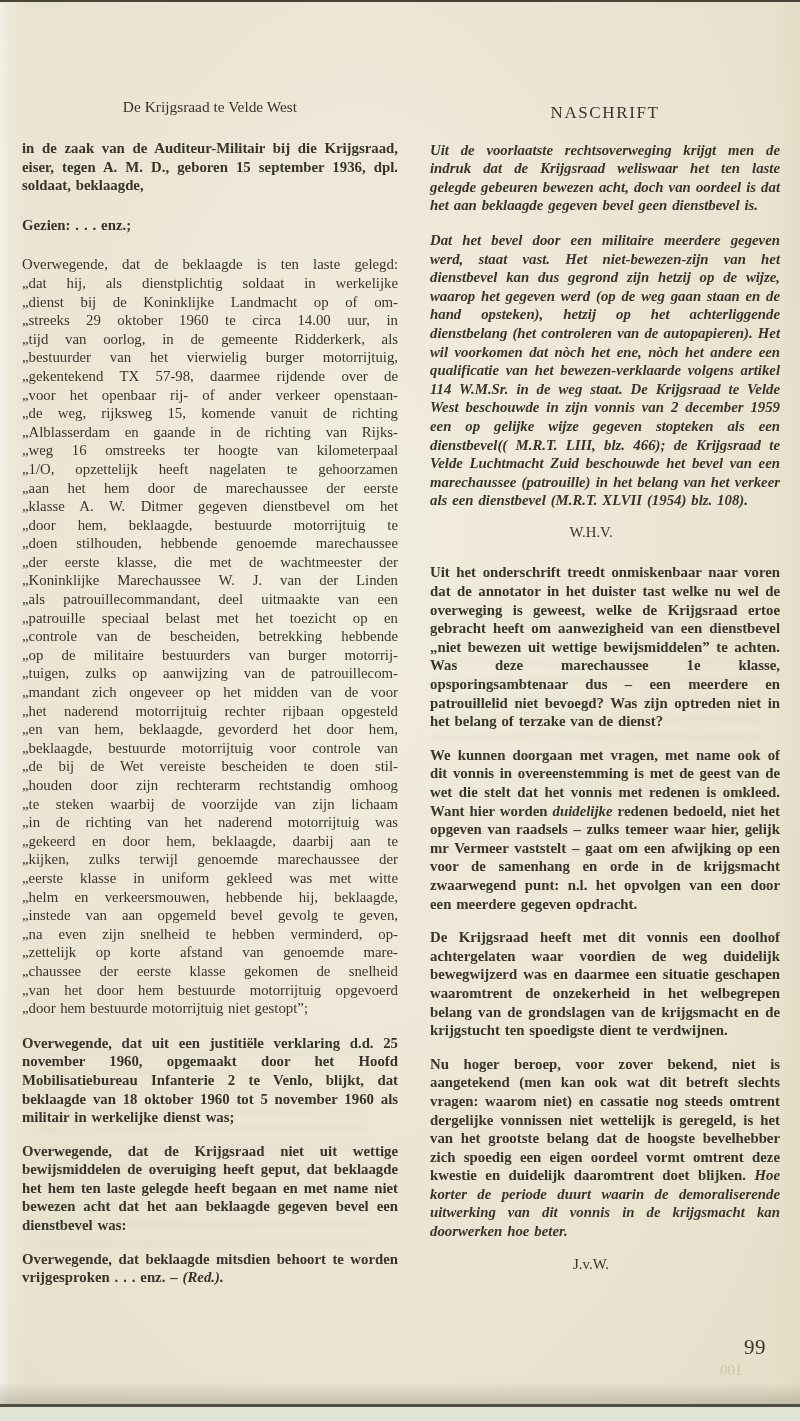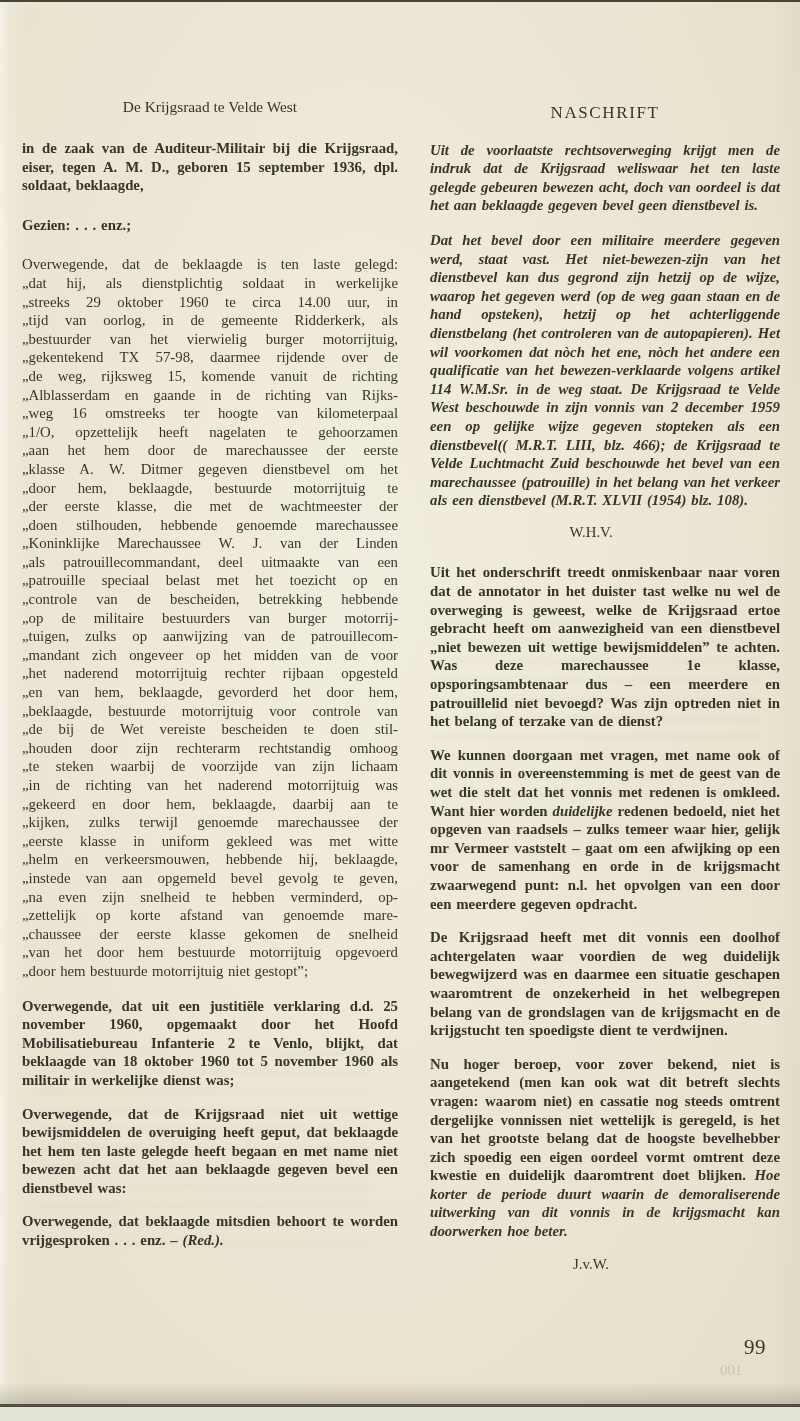--- a/index.html
+++ b/index.html
@@ -64,33 +64,35 @@
       <div>De Krijgsraad te Velde West</div>
     </div>
 
     <p>in de zaak van de Auditeur-Militair bij die Krijgsraad, eiser, tegen A. M. D., geboren 15 september 1936, dpl. soldaat, beklaagde,</p>
 
     <p style="margin-top:21px; margin-bottom:21px;">Gezien: . . . enz.;</p>
 
     <div class="charge">
         <div>Overwegende, dat de beklaagde is ten laste gelegd:</div>
         <div>„dat hij, als dienstplichtig soldaat in werkelijke</div>
+        <div>„dienst bij de Koninklijke Landmacht op of om-</div>
         <div>„streeks 29 oktober 1960 te circa 14.00 uur, in</div>
         <div>„tijd van oorlog, in de gemeente Ridderkerk, als</div>
         <div>„bestuurder van het vierwielig burger motorrijtuig,</div>
         <div>„gekentekend TX 57-98, daarmee rijdende over de</div>
+        <div>„voor het openbaar rij- of ander verkeer openstaan-</div>
         <div>„de weg, rijksweg 15, komende vanuit de richting</div>
         <div>„Alblasserdam en gaande in de richting van Rijks-</div>
         <div>„weg 16 omstreeks ter hoogte van kilometerpaal</div>
         <div>„1/O, opzettelijk heeft nagelaten te gehoorzamen</div>
         <div>„aan het hem door de marechaussee der eerste</div>
         <div>„klasse A. W. Ditmer gegeven dienstbevel om het</div>
         <div>„door hem, beklaagde, bestuurde motorrijtuig te</div>
+        <div>„doen stilhouden, hebbende genoemde marechaussee</div>
         <div>„der eerste klasse, die met de wachtmeester der</div>
-        <div>„doen stilhouden, hebbende genoemde marechaussee</div>
         <div>„Koninklijke Marechaussee W. J. van der Linden</div>
         <div>„als patrouillecommandant, deel uitmaakte van een</div>
         <div>„patrouille speciaal belast met het toezicht op en</div>
         <div>„controle van de bescheiden, betrekking hebbende</div>
         <div>„op de militaire bestuurders van burger motorrij-</div>
         <div>„tuigen, zulks op aanwijzing van de patrouillecom-</div>
         <div>„mandant zich ongeveer op het midden van de voor</div>
         <div>„het naderend motorrijtuig rechter rijbaan opgesteld</div>
         <div>„en van hem, beklaagde, gevorderd het door hem,</div>
         <div>„beklaagde, bestuurde motorrijtuig voor controle van</div>

